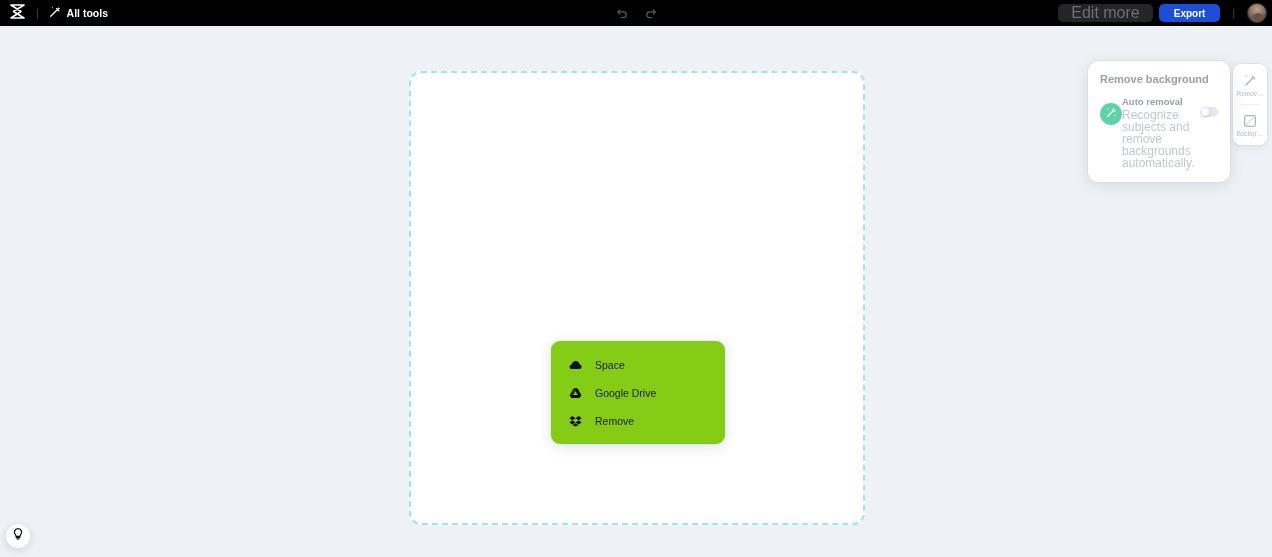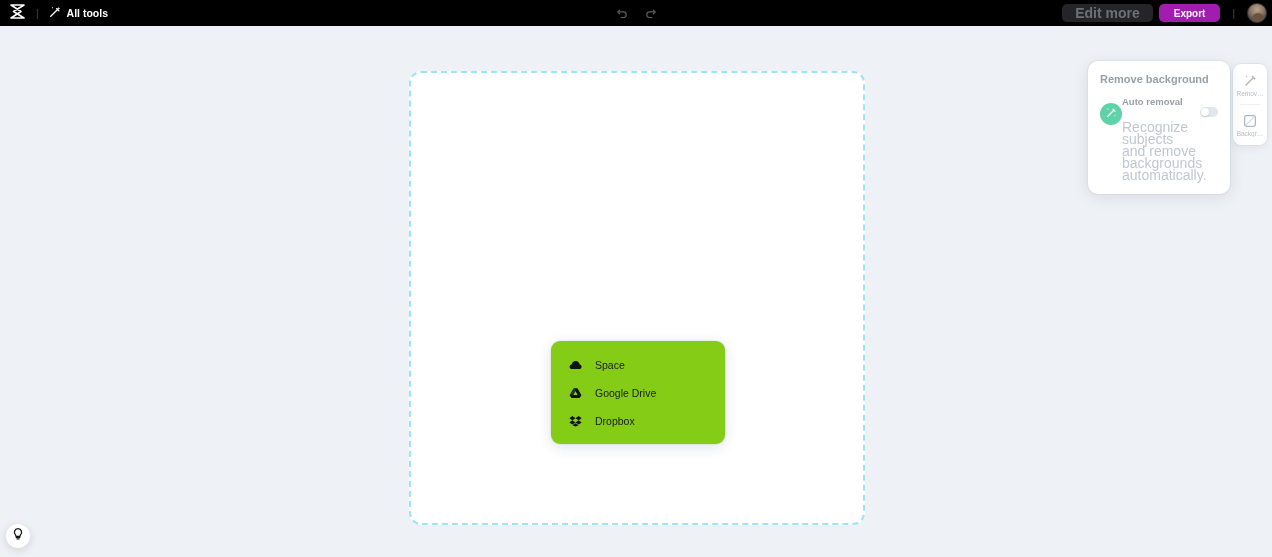--- a/index.html
+++ b/index.html
@@ -32,27 +32,27 @@
     display: flex; align-items: center; gap: 12px;
   }
   .hist-btn { width: 16px; height: 16px; display: flex; align-items: center; justify-content: center; cursor: pointer; }
   .topright {
     position: absolute; right: 5px; top: 0; height: 26px;
     display: flex; align-items: center; gap: 6px;
   }
   .btn-editmore {
     background: #252528; color: #6f7075;
     border: none; border-radius: 5px;
-    font-size: 14px; font-weight: bold;
+    font-size: 16px; font-weight: normal;
     padding: 0 13px; height: 18px;
     font-family: "Liberation Sans", sans-serif;
     cursor: pointer;
   }
   .btn-export {
-    background: #a21caf; color: #ffffff;
+    background: #1d4ed8; color: #ffffff;
     border: none; border-radius: 5px;
     font-size: 10px; font-weight: bold;
     padding: 0 15px; height: 18px;
     font-family: "Liberation Sans", sans-serif;
     cursor: pointer;
   }
   .avatar {
     width: 20px; height: 20px; border-radius: 50%;
     background: radial-gradient(circle at 50% 30%, #b9a491 0%, #8d7260 45%, #4a4a52 75%, #2e3138 100%);
     border: 1px solid #3a3a3a;
@@ -135,21 +135,21 @@
   .auto-row { display: flex; align-items: flex-start; }
   .auto-badge {
     flex: 0 0 auto;
     width: 22px; height: 22px; border-radius: 50%;
     background: #5fd3a8;
     display: flex; align-items: center; justify-content: center;
     margin-top: 8px;
   }
   .auto-txt { flex: 1 1 auto; min-width: 0; }
   .auto-title { font-size: 9.5px; font-weight: bold; color: #9aa0a8; line-height: 13px; }
-  .auto-desc { font-size: 14px; color: #c2c7cf; line-height: 12px; margin-top: 13px; }
+  .auto-desc { font-size: 12px; color: #c2c7cf; line-height: 12px; margin-top: 1px; }
   .switch {
     flex: 0 0 auto;
     width: 18px; height: 10px; border-radius: 5px;
     background: #e3e7ed; position: relative; margin-top: 12px;
     cursor: pointer;
   }
   .switch::after {
     content: ""; position: absolute; left: 1px; top: 1px;
     width: 8px; height: 8px; border-radius: 50%;
     background: #ffffff; box-shadow: 0 1px 2px rgba(0,0,0,.18);
@@ -267,21 +267,21 @@
       <div class="src-item">
         <span class="src-ico">
           <svg width="13" height="12" viewBox="0 0 14 12">
             <path d="M3.6 0.7 L0.4 3 L3.6 5.3 L7 3 Z" fill="#111215"></path>
             <path d="M10.4 0.7 L7 3 L10.4 5.3 L13.6 3 Z" fill="#111215"></path>
             <path d="M0.4 7.6 L3.6 5.3 L7 7.6 L3.6 9.9 Z" fill="#111215"></path>
             <path d="M13.6 7.6 L10.4 5.3 L7 7.6 L10.4 9.9 Z" fill="#111215"></path>
             <path d="M3.7 10.6 L7 8.4 L10.3 10.6 L7 12 Z" fill="#111215"></path>
           </svg>
         </span>
-        <span class="src-label">Dropbox</span>
+        <span class="src-label">Remove</span>
       </div>
     </div>
   </div>
 
   <div class="rpanel">
     <div class="rpanel-title">Remove background</div>
 
     <div class="auto-row">
       <div class="auto-badge">
         <span>

